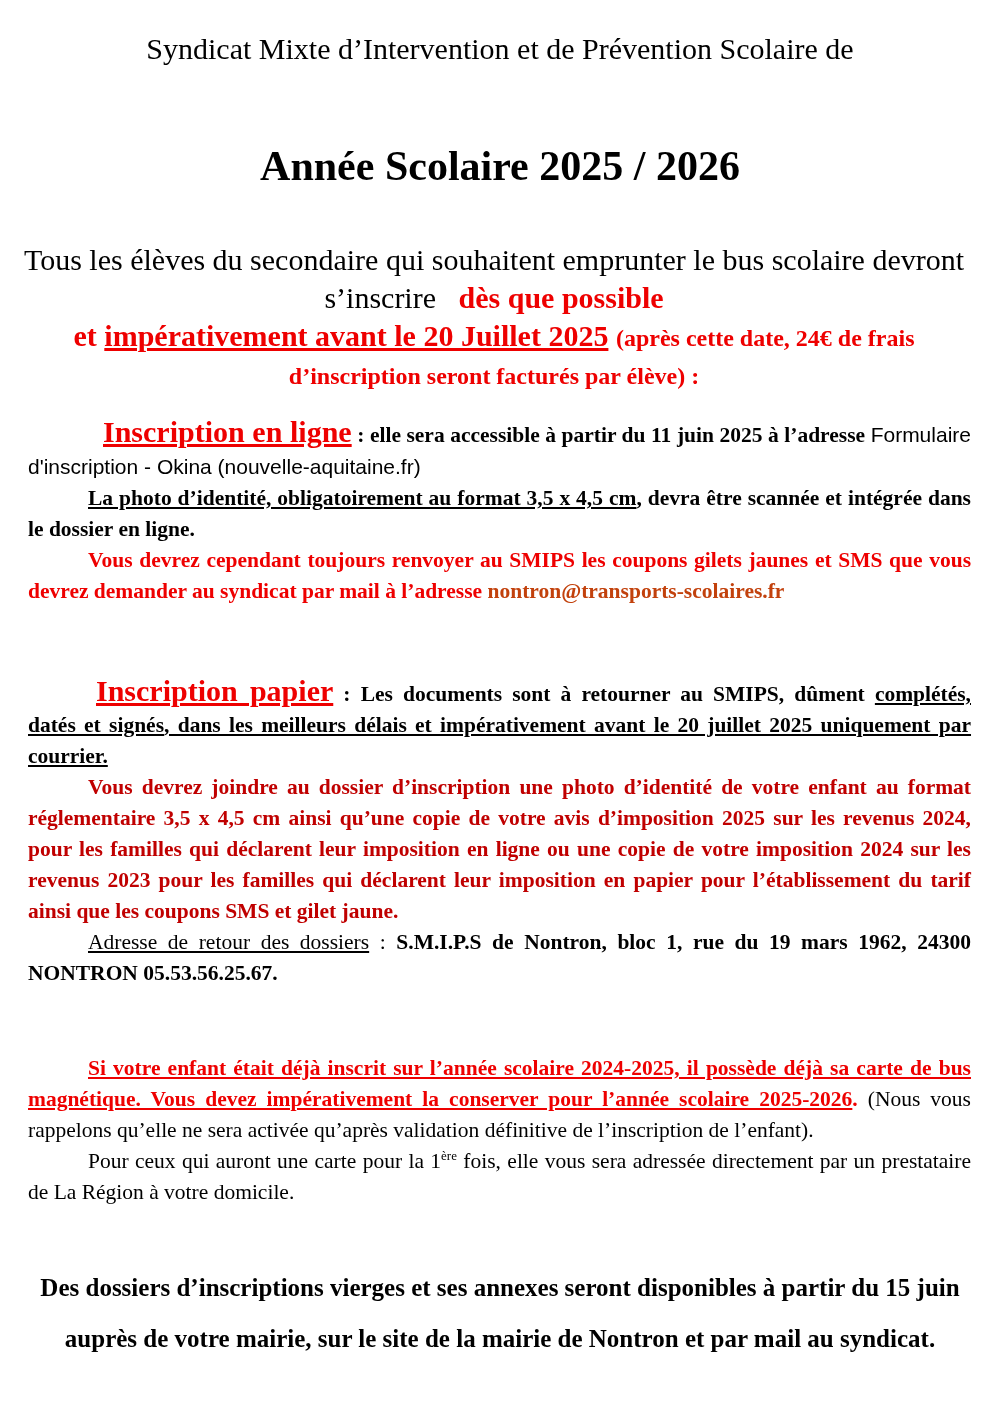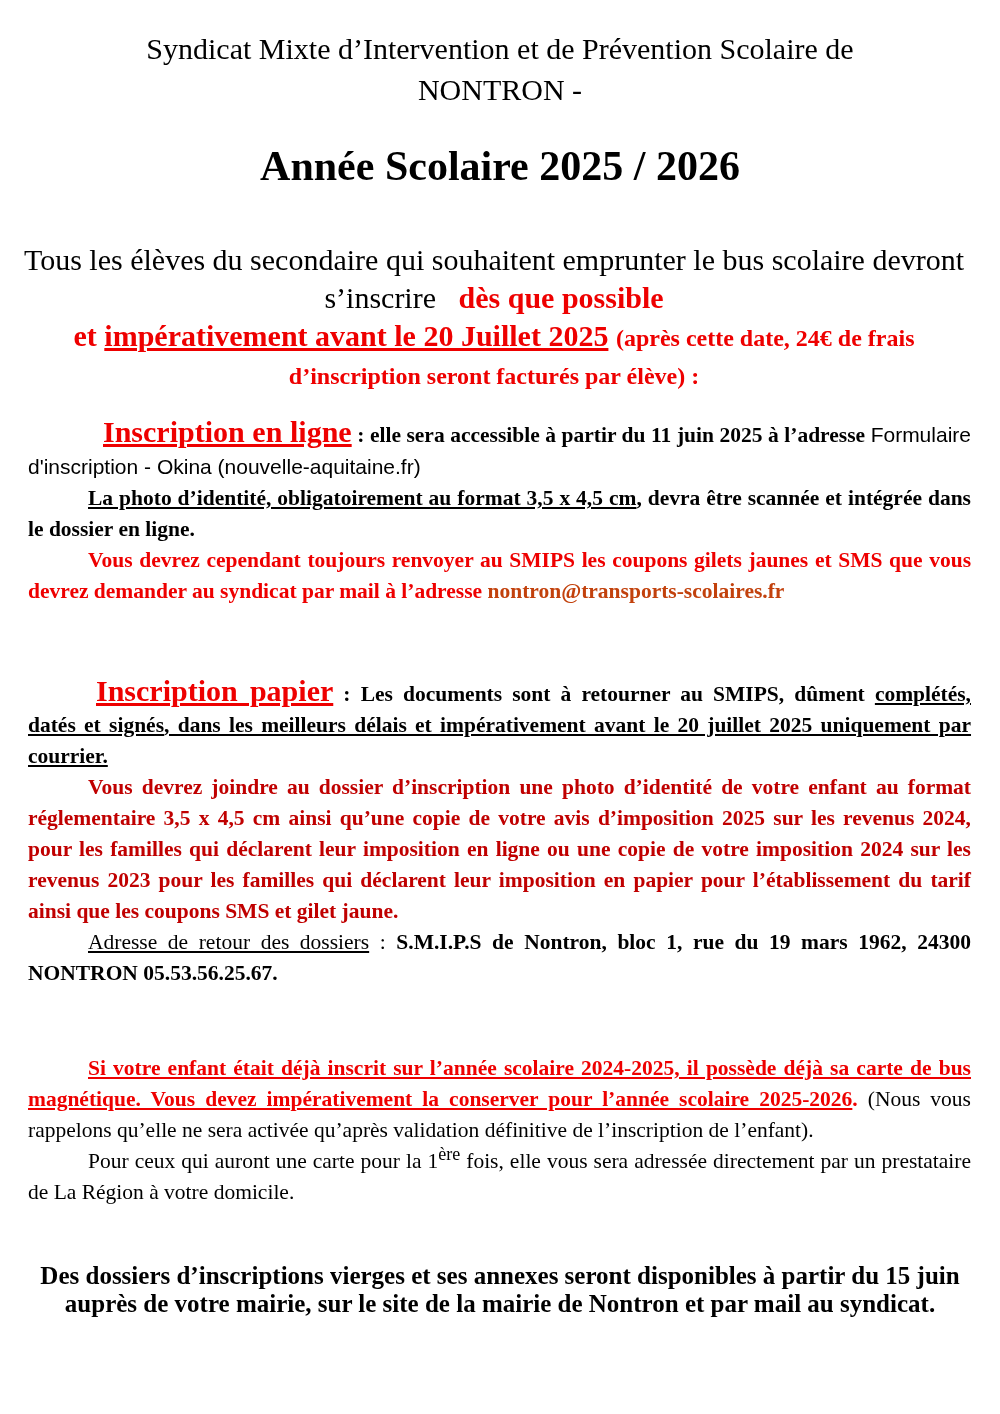--- a/index.html
+++ b/index.html
@@ -13,32 +13,31 @@
   .block { position: absolute; left: 28px; right: 29px; font-size: 21.5px; line-height: 31px; text-align: justify; }
   .b { font-weight: bold; }
   .u { text-decoration: underline; }
   .red { color: #ee0000; }
   .dred { color: #c00000; }
   .blue { color: #c2410c; }
   .heading { color: #ee0000; font-weight: bold; text-decoration: underline; font-size: 30px; }
   .sans { font-family: "Liberation Sans", "DejaVu Sans", sans-serif; font-weight: normal; font-size: 21px; }
   .indent { display: inline-block; width: 60px; }
   .indent2 { display: inline-block; width: 75px; }
-  sup { font-size: 18px; line-height: 0; }
-  .outro { position: absolute; left: 40px; right: 40px; top: 1262px; text-align: center; font-size: 25px; font-weight: bold; line-height: 28px; }
+  sup { font-size: 13px; line-height: 0; }
+  .outro { position: absolute; left: 40px; right: 40px; top: 1262px; text-align: center; font-size: 25px; font-weight: bold; line-height: 51px; }
   p { margin: 0; }
 </style>
 </head>
 <body>
 
 <div>
 
   <div class="org">
     <div>Syndicat Mixte d’Intervention et de Prévention Scolaire de</div>
-    <div>NONTRON -</div>
   </div>
 
   <div class="year">Année Scolaire 2025 / 2026</div>
 
   <div class="intro">
     <span>Tous les élèves du secondaire qui souhaitent emprunter le bus scolaire devront s’inscrire</span>&nbsp;&nbsp;
     <span class="red">dès que possible</span><br>
     <span class="red">et</span>
     <span class="red u">impérativement avant le 20 Juillet 2025</span>
     <span class="red small">(après cette date, 24€ de frais d’inscription seront facturés par élève) :</span>

